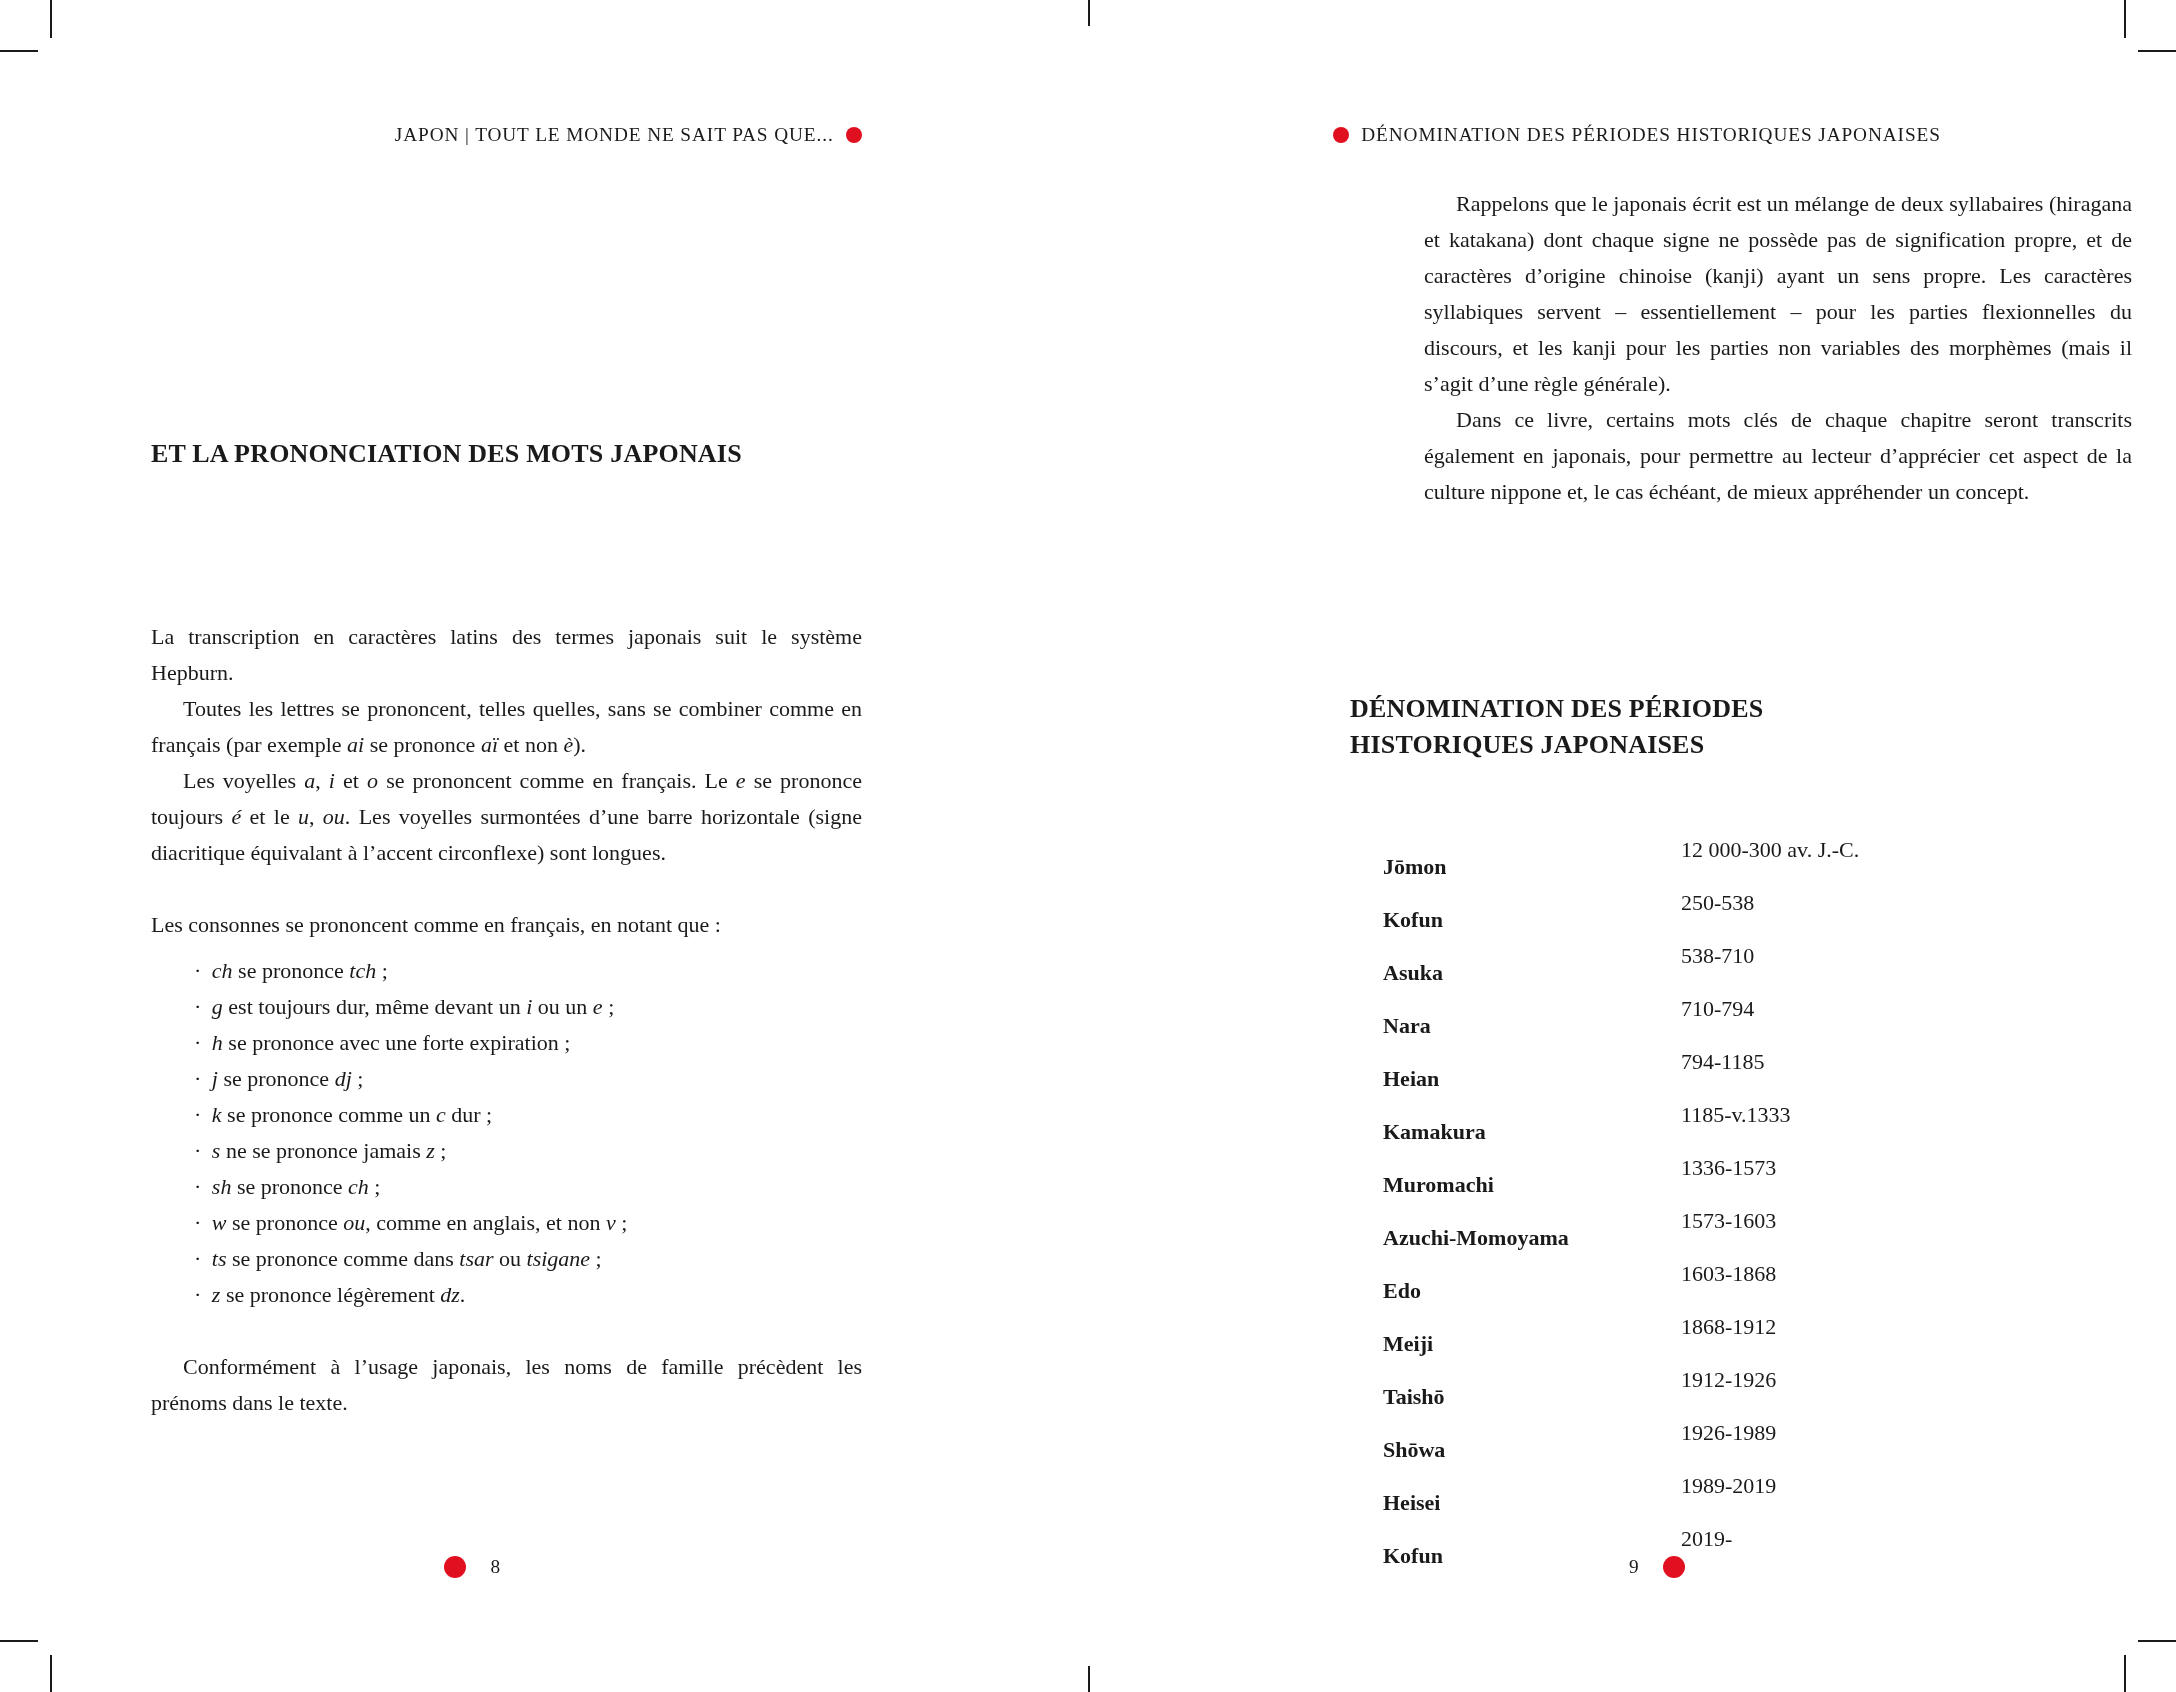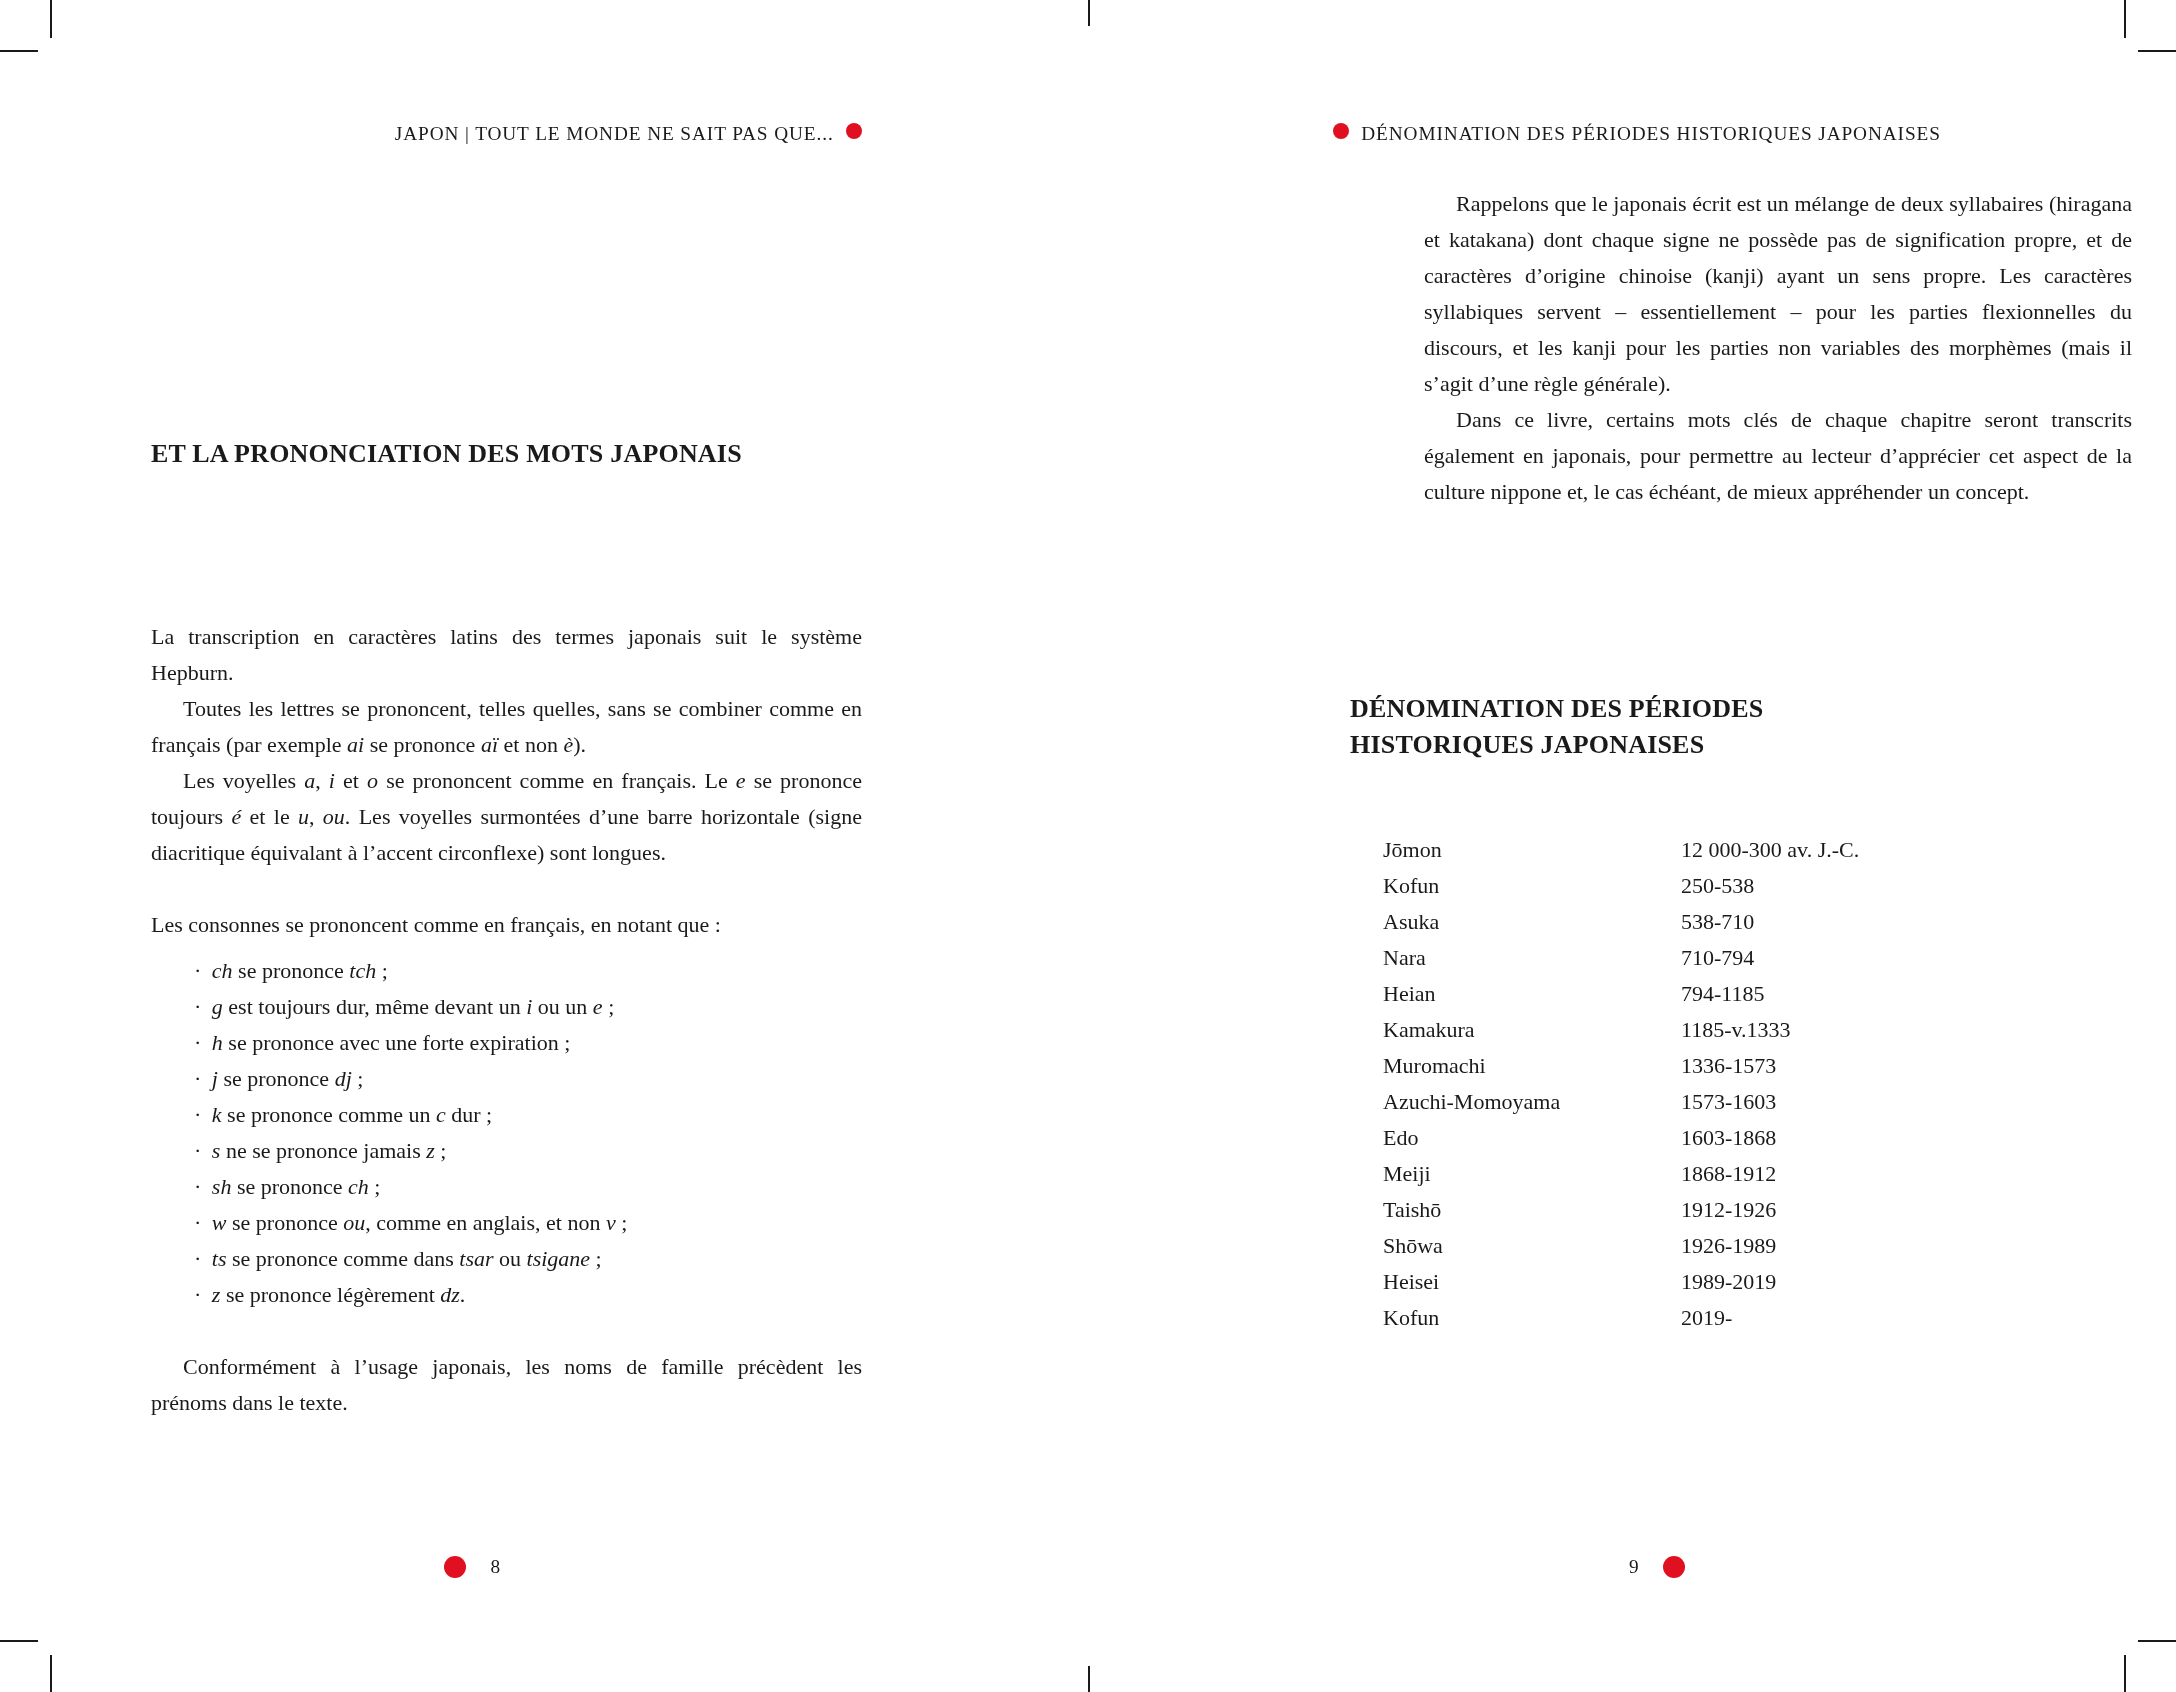--- a/index.html
+++ b/index.html
@@ -19,21 +19,21 @@
   #spread{position:absolute;inset:0;}
 
   
   .mark{position:absolute;background:var(--ink);}
   .mv{width:1.8px;}
   .mh{height:1.8px;}
 
   
   .runhead{
     position:absolute;top:123px;height:23px;
-    display:flex;align-items:flex-start;gap:12.3px;
+    display:flex;align-items:center;gap:12.3px;
     font-size:19.3px;letter-spacing:0.9px;white-space:nowrap;
   }
   .runhead-left{left:151px;width:711px;justify-content:flex-end;}
   .runhead-right{left:1333px;}
   .dot{border-radius:50%;background:var(--accent);display:inline-block;flex:0 0 auto;}
   .dot-sm{width:16px;height:16px;}
   .dot-lg{width:22px;height:22px;}
 
   
   .heading{
@@ -61,21 +61,21 @@
   .bullets{margin:10px;}
   .bullet{padding-left:33px;}
   .bullet .marker{margin-right:10.5px;}
 
   
   #periods{
     position:absolute;left:1383px;top:832px;
     font-size:22px;line-height:36px;
   }
   .period-row{display:flex;}
-  .period-name{width:298px;font-weight:normal;flex:0 0 auto;}
+  .period-name{width:298px;font-weight:bold;flex:0 0 auto;margin-top:17px;}
   .period-dates{white-space:nowrap;}
 
   
   .folio{
     position:absolute;top:1555px;height:23px;
     display:flex;align-items:center;gap:24.6px;
     font-size:19.3px;
   }
   #folio-left{left:444px;}
   #folio-right{left:1629px;}

